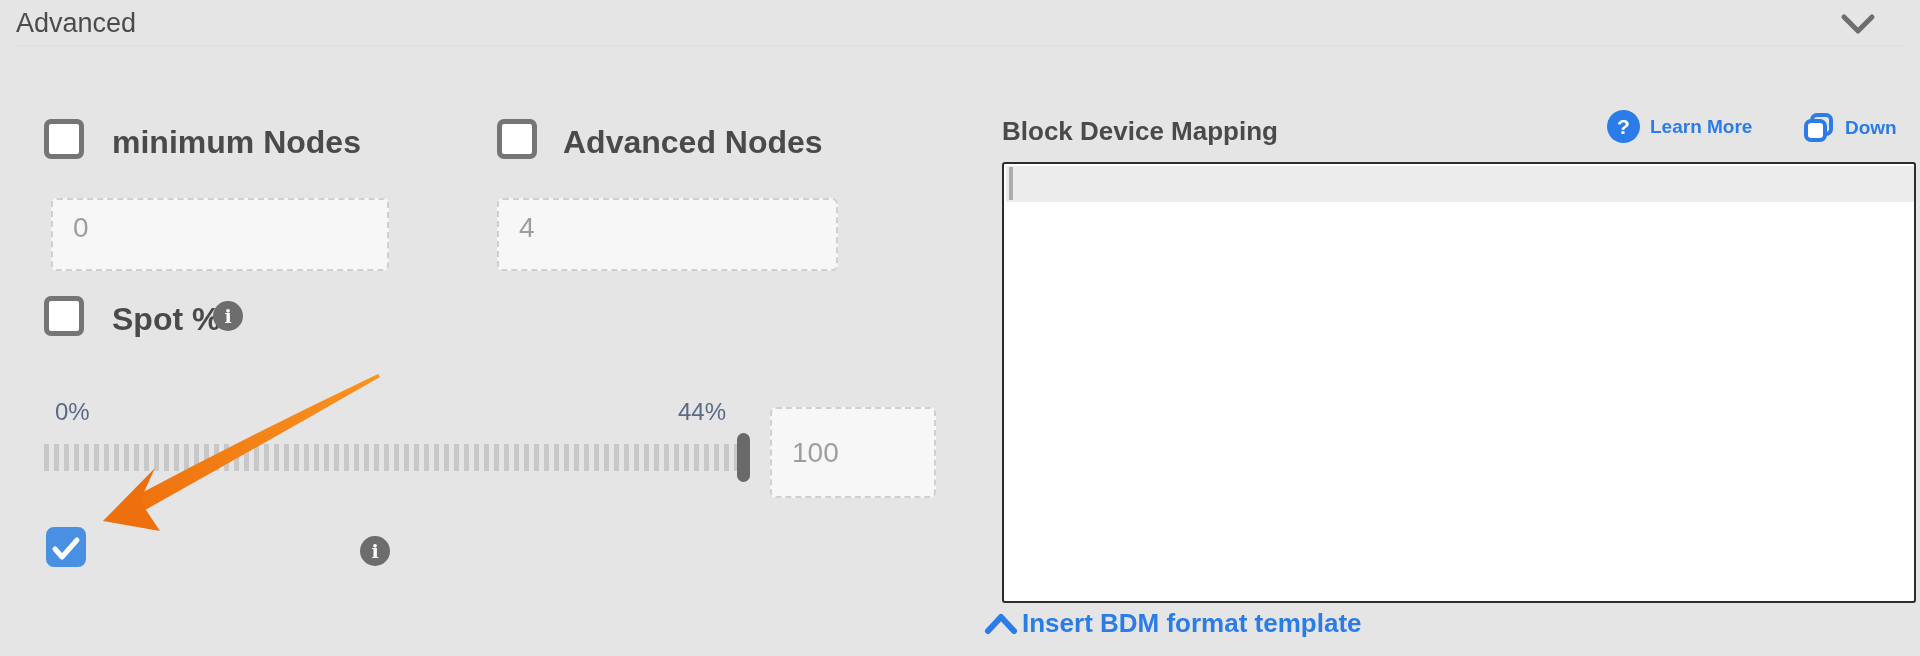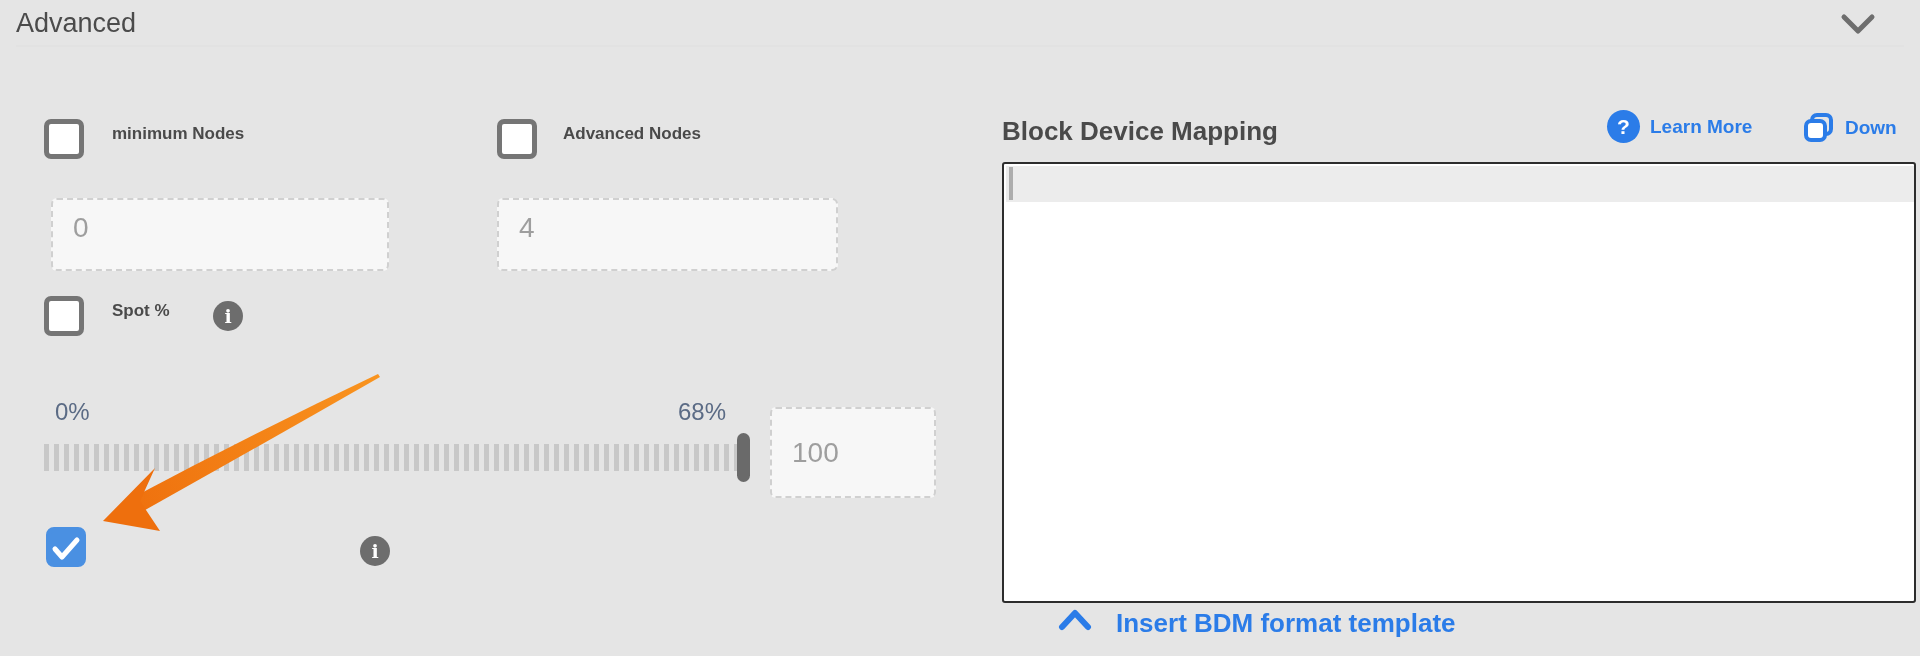--- a/index.html
+++ b/index.html
@@ -19,21 +19,21 @@
   .abs{position:absolute;}
   
   .page-title{left:16px;top:8px;font-size:27px;color:#4b4b4b;font-weight:400;}
   .header-chevron{left:1840px;top:10px;width:36px;height:28px;cursor:pointer;}
   .header-divider{left:16px;top:45px;width:1888px;height:2px;background:#e2e2e2;}
   
   .cb{width:40px;height:40px;border:5px solid var(--checkbox_gray);border-radius:7px;background:#fff;box-sizing:border-box;cursor:pointer;}
   .cb.checked{background:var(--checkbox_blue);border-color:var(--checkbox_blue);}
   .cb svg{display:none;}
   .cb.checked svg{display:block;margin:4px auto 0;}
-  .field-label{font-size:17px;font-weight:600;color:var(--text_dark);white-space:nowrap;}
+  .field-label{font-size:32px;font-weight:600;color:var(--text_dark);white-space:nowrap;}
   .ghost-input{
     box-sizing:border-box;background:#f7f7f7;border:2px dashed #d0d0d0;border-radius:6px;
     color:var(--input_text);font-size:28px;font-family:inherit;padding:0 0 14px 20px;outline:none;
   }
   .info-badge{
     width:30px;height:30px;border-radius:50%;background:#6d6d6d;color:#fff;
     font-size:19px;font-weight:700;font-family:"DejaVu Serif",serif;
     display:flex;align-items:center;justify-content:center;cursor:pointer;
   }
   
@@ -50,21 +50,21 @@
   .link-row{display:flex;align-items:center;gap:10px;cursor:pointer;}
   .link-text{color:var(--link_blue);font-size:19px;font-weight:600;white-space:nowrap;}
   .q-badge{width:33px;height:33px;border-radius:50%;background:var(--link_blue);color:#fff;
     font-size:21px;font-weight:700;display:flex;align-items:center;justify-content:center;}
   .editor{
     left:1002px;top:162px;width:914px;height:441px;box-sizing:border-box;
     background:#fff;border:2px solid #2d2d2d;border-radius:3px;cursor:text;
   }
   .editor-active-line{position:absolute;left:2px;top:2px;width:908px;height:36px;background:#ececec;}
   .editor-cursor{position:absolute;left:5px;top:3px;width:4px;height:33px;background:#adadad;}
-  .insert-link{left:1058px;top:608px;display:flex;align-items:flex-start;gap:24px;cursor:pointer;}
+  .insert-link{left:984px;top:608px;display:flex;align-items:center;gap:4px;cursor:pointer;}
   .insert-link .link-text{font-size:26px;}
 </style>
 </head>
 <body>
 
 <div class="page">
 
   <div class="abs page-title">Advanced</div>
   <svg class="abs header-chevron" viewBox="0 0 36 28">
     <polyline points="4,7 18,21 32,7" fill="none" stroke="#6e6e6e" stroke-width="5" stroke-linecap="round" stroke-linejoin="round"></polyline>
@@ -83,21 +83,21 @@
   <div class="abs field-label" style="left:563px;top:124px;">Advanced Nodes</div>
   <input class="abs ghost-input" style="left: 497px; top: 198px; width: 341px; height: 73px;" value="4">
 
   <div class="abs cb" style="left:44px;top:296px;">
     
   </div>
   <div class="abs field-label" style="left:112px;top:301px;">Spot %</div>
   <div class="abs info-badge" style="left:213px;top:301px;">i</div>
 
   <div class="abs slider-label" style="left:55px;top:398px;">0%</div>
-  <div class="abs slider-label" style="left:678px;top:398px;">68%</div>
+  <div class="abs slider-label" style="left:678px;top:398px;">44%</div>
   <div class="abs slider-track"></div>
   <div class="abs slider-handle"></div>
   <input class="abs ghost-input" style="left: 770px; top: 407px; width: 166px; height: 91px; padding-bottom: 0px;" value="100">
 
   <div class="abs cb checked" style="left:46px;top:527px;border-radius:8px;">
     <svg width="30" height="26" viewBox="0 0 30 26">
         <polyline points="4,13 11,21 26,4" fill="none" stroke="#fff" stroke-width="5" stroke-linecap="round" stroke-linejoin="round"></polyline>
       </svg>
   </div>
   <div class="abs info-badge" style="left:360px;top:536px;">i</div>

